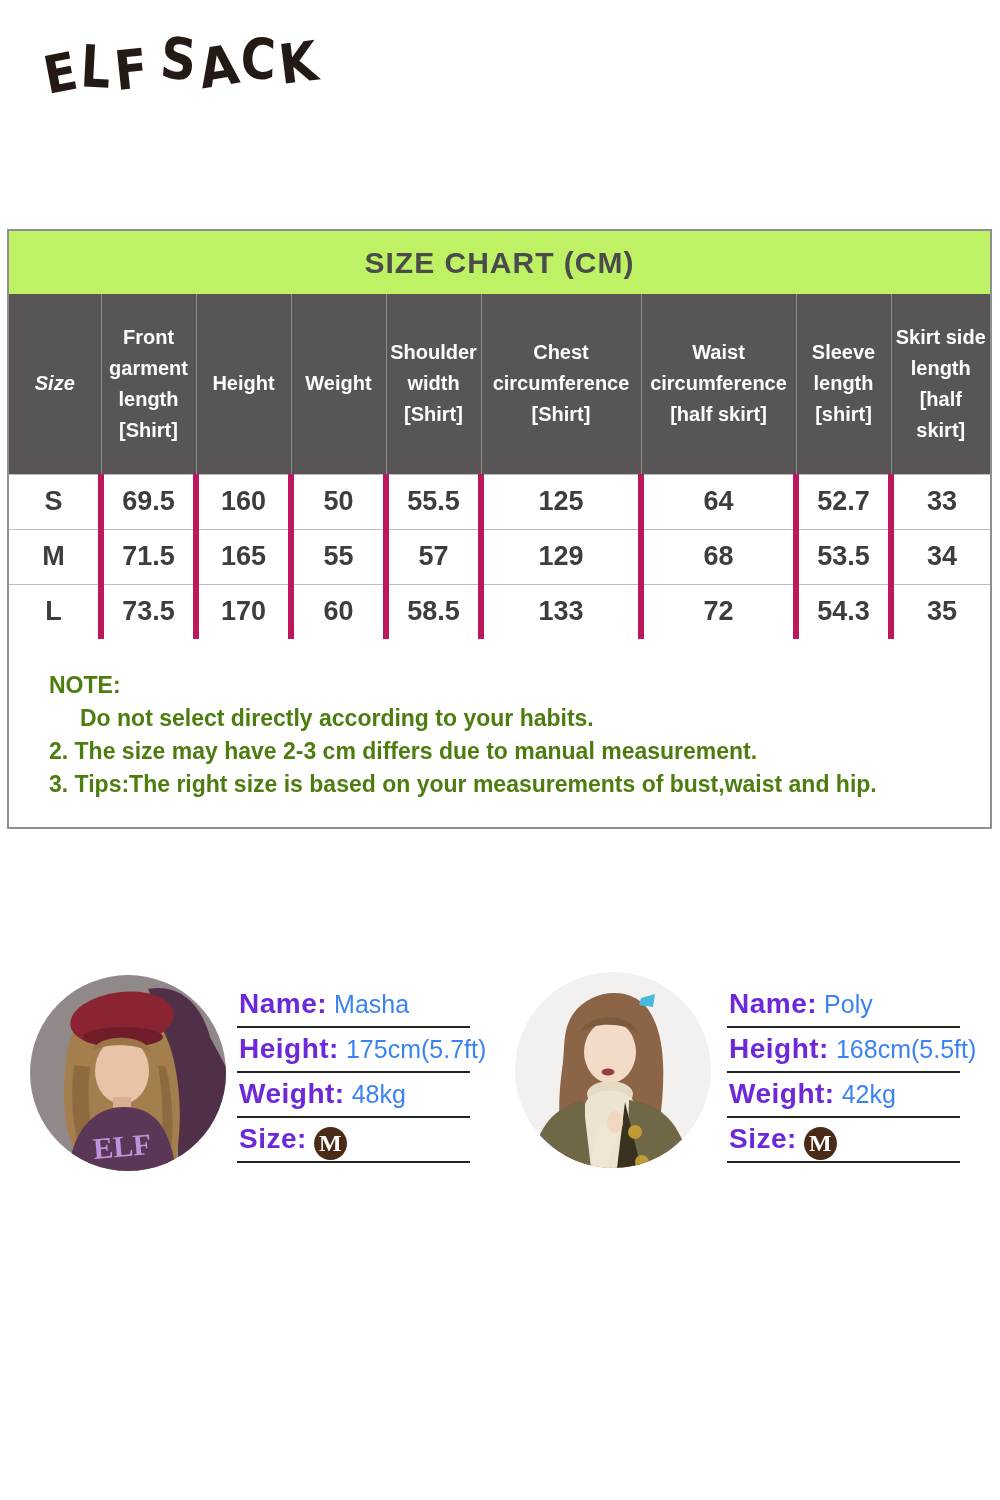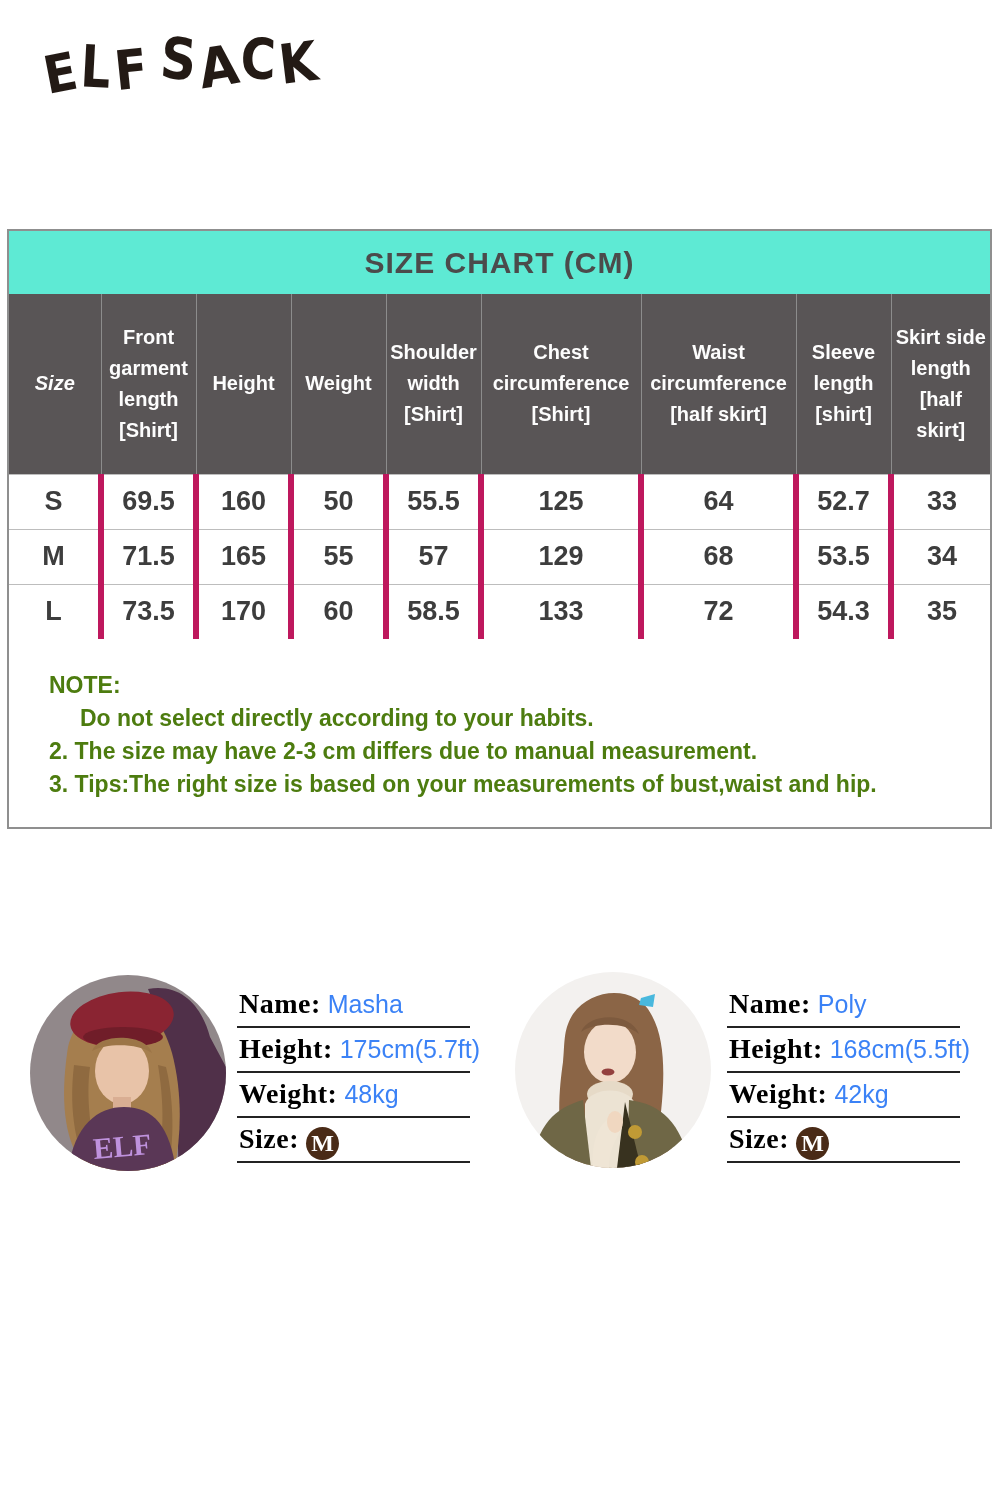--- a/index.html
+++ b/index.html
@@ -26,21 +26,21 @@
   .logo span:nth-child(6){ transform:rotate(-7deg) translateY(2px) scale(.98,1.05); }
   .logo span:nth-child(7){ transform:rotate(4deg) translateY(-4px) scale(.92,1.08); }
   .logo span:nth-child(8){ transform:rotate(-5deg) translateY(1px) scale(.95,1.05); }
 
   
   .sheet {
     position:absolute; left:7px; top:229px; width:985px;
     border:2px solid #8f8f8f; background:#ffffff;
   }
   .banner {
-    height:63px; background:#5eead4; display:flex; align-items:center; justify-content:center;
+    height:63px; background:#bef264; display:flex; align-items:center; justify-content:center;
     font-size:30px; font-weight:bold; color:#4b4b4b; letter-spacing:1px;
   }
   table.size-table { width:100%; border-collapse:collapse; table-layout:fixed; }
   table.size-table th {
     background:#595556; color:#fdfdfd; font-weight:bold; font-size:20px;
     line-height:1.55; vertical-align:middle; text-align:center;
     border-left:1px solid #8c8c8c; padding:6px 1px;
   }
   table.size-table thead tr { height:180px; }
   table.size-table th:first-child { border-left:none;font-style:italic; }
@@ -70,22 +70,22 @@
   .info { position:absolute; width:233px; top:988px; }
   .info-masha { left:237px; }
   .info-poly  { left:727px; }
   .info-row {
     display:flex; align-items:baseline; gap:7px;
     border-bottom:2px solid #232323;
     height:32px; padding:0 0 6px 2px; margin-bottom:5px;
     box-sizing:content-box;
   }
   .info-label {
-    font-family:Liberation Serif, serif; font-weight:bold;
-    font-size:28px; color:#000000; letter-spacing:0.5px;
+    font-family:Liberation Sans, sans-serif; font-weight:bold;
+    font-size:28px; color:#6d28d9; letter-spacing:0.5px;
   }
   .info-value { font-size:25px; color:#3b82f6; }
   .size-badge {
     width:33px; height:33px; border-radius:50%; background:#4a2b17;
     color:#ffffff; font-family:"Liberation Serif", serif; font-weight:bold; font-size:24px;
     display:flex; align-items:center; justify-content:center;
     align-self:center; margin-bottom:-8px;
   }
 </style>
 </head>

